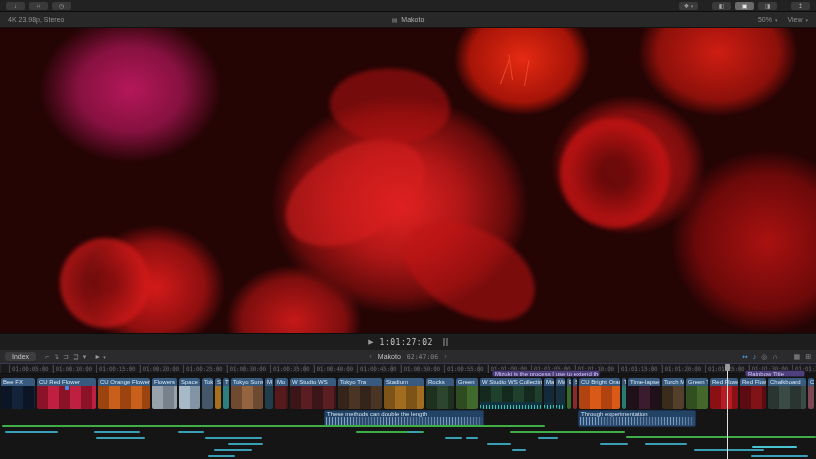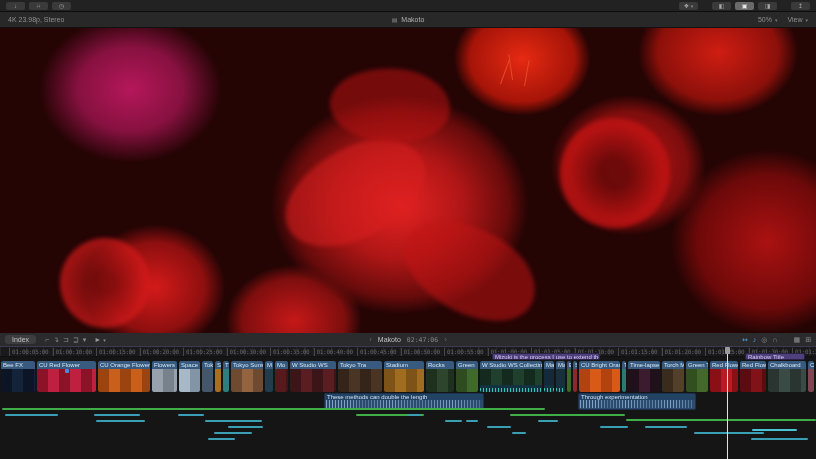--- a/index.html
+++ b/index.html
@@ -131,20 +131,28 @@
     <div class="petal p1"></div>
     <div class="petal p2"></div>
     <div class="petal p3"></div>
     <div class="petal p4"></div>
     <div class="petal p5"></div>
     <div class="stamen" style="left:500px;top:30px;transform:rotate(20deg)"></div>
     <div class="stamen" style="left:512px;top:26px;transform:rotate(-8deg)"></div>
     <div class="stamen" style="left:524px;top:32px;transform:rotate(10deg)"></div>
   </div>
 
+  <div class="transport">
+    <span class="play-btn">▶</span>
+    <span class="timecode">1:01:27:02</span>
+    <span class="meters">
+        <i></i>
+        <i></i>
+      </span>
+  </div>
 
   <div class="tl-toolbar">
     <span class="index-btn">Index</span>
     <span class="edit-icons" id="editIcons">
         <span>⌐</span>
         <span>↴</span>
         <span>⊐</span>
         <span>⊒</span>
         <span>▾</span>
       </span>

